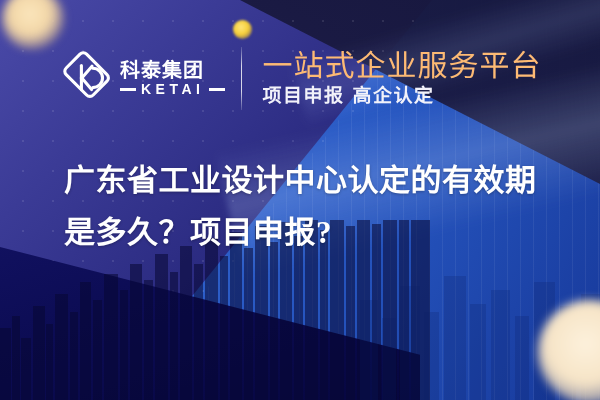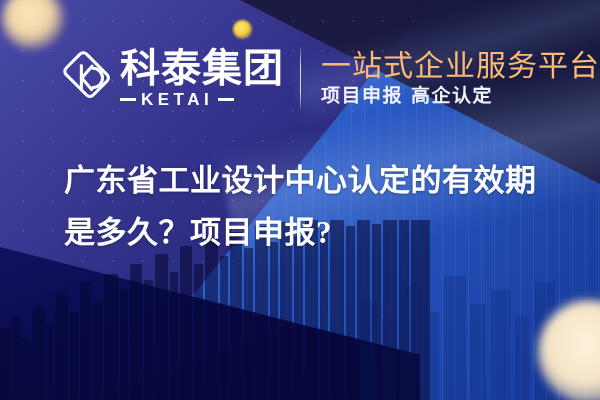--- a/index.html
+++ b/index.html
@@ -129,34 +129,34 @@
   }
   .logo-lockup{ display:flex; align-items:center; }
   .logo-mark{ width:50px; height:56px; flex:none; }
   .logo-words{
     margin-left:8px;
     display:flex; flex-direction:column;
     justify-content:center;
   }
   .logo-cn{
     font-family:"DejaVu Sans","Liberation Sans",sans-serif;
-    font-size:40px; font-weight:700; color:#fff;
+    font-size:20px; font-weight:700; color:#fff;
     letter-spacing:1px; line-height:1.04;
     white-space:nowrap;
   }
   .logo-en{
     display:flex; align-items:center; gap:5px;
     margin-top:2px; color:#fff;
   }
   .logo-en .dash{
     display:block; width:16px; height:3px; background:#fff;
   }
   .logo-en .en-text{
     font-family:"Liberation Sans","DejaVu Sans",sans-serif;
-    font-size:17px; font-weight:700; letter-spacing:4.5px;
+    font-size:14px; font-weight:700; letter-spacing:4.5px;
     line-height:1; white-space:nowrap;
   }
 
   .divider{
     width:1px; height:63px;
     background:linear-gradient(180deg, rgba(255,255,255,.15), rgba(255,255,255,.8) 30%, rgba(255,255,255,.8) 70%, rgba(255,255,255,.15));
     margin:0 20px 0 16px;
     flex:none;
   }
 

